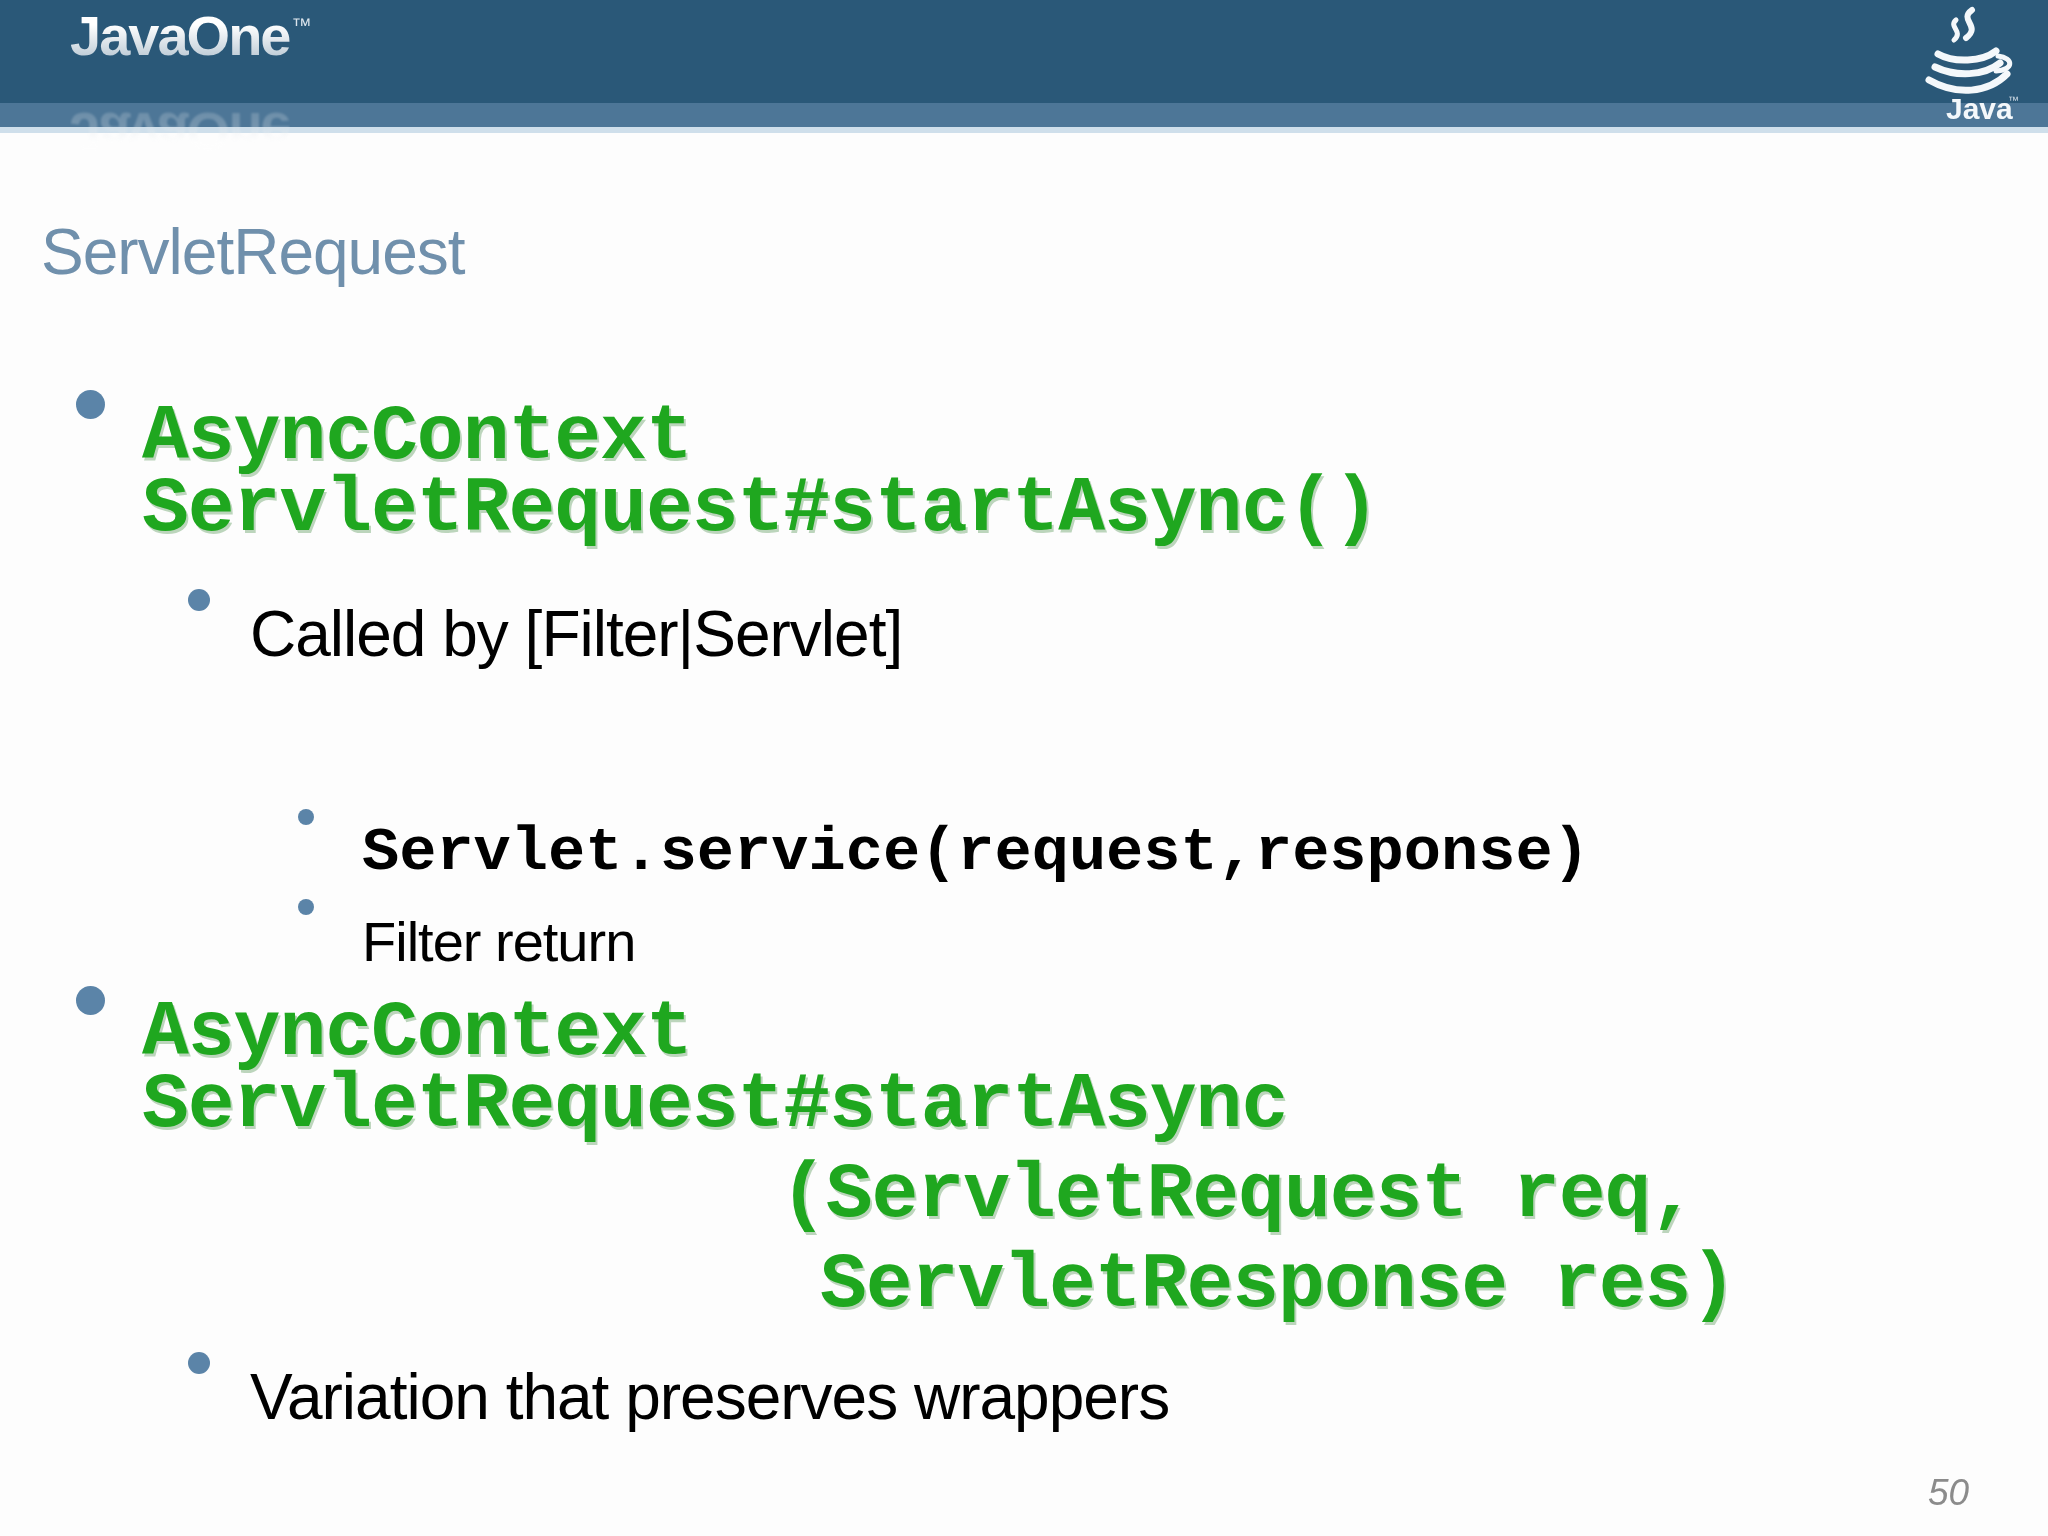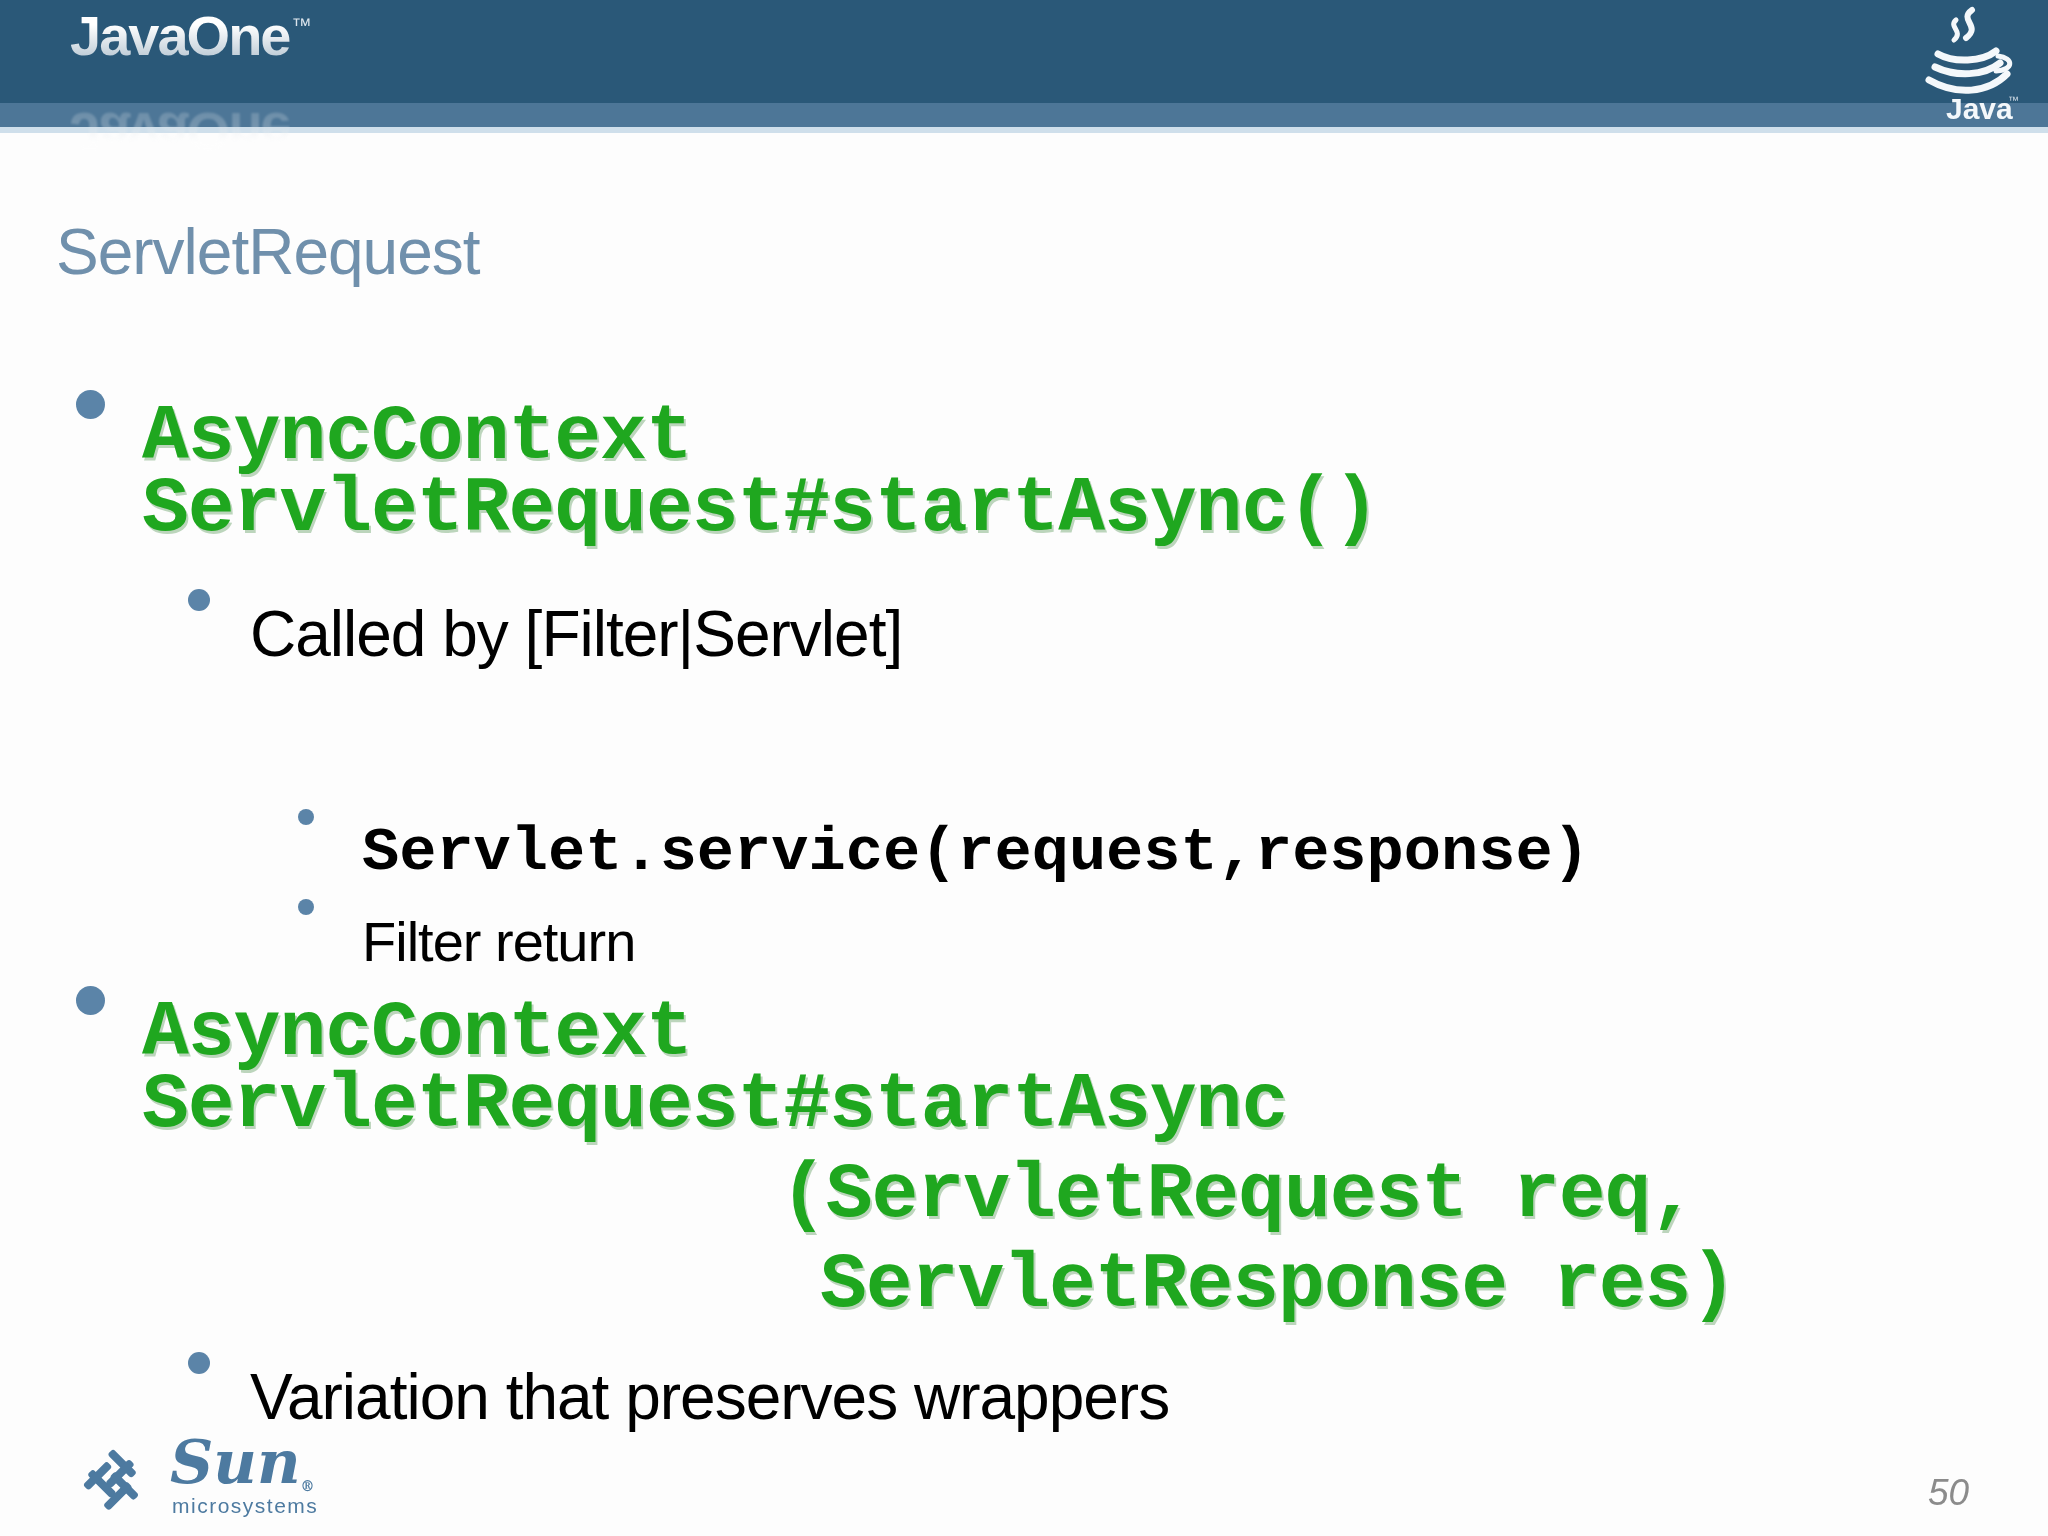--- a/index.html
+++ b/index.html
@@ -62,21 +62,21 @@
     position:absolute; right:26px; top:4px; width:110px; height:126px;
   }
 
   
   .page-title {
     position:absolute; left:54px; top:100px;
     font-size:100px; line-height:1; font-weight:400;
     color:var(--title-text); letter-spacing:-2px;
   }
   .page-subtitle {
-    position:absolute; left:56px; top:220px;
+    position:absolute; left:41px; top:220px;
     font-size:64px; line-height:1; font-weight:400;
     color:var(--subtitle-text); letter-spacing:-1px;
   }
 
   
   .row { position:absolute; left:0; width:2048px; white-space:pre; }
   .dot {
     position:absolute; border-radius:50%;
     background:var(--bullet-blue);
   }
@@ -198,30 +198,16 @@
   </div>
   <div class="row" style="top:1138px">
     <span class="ind-a code-green">(ServletRequest req,</span>
   </div>
 
   <div class="row" style="top:1329px">
     <span class="dot dot-l2" style="top:23px"></span>
     <span class="txt-l2 body-text">Variation that preserves wrappers</span>
   </div>
 
-  <div class="sun-logo">
-    <svg class="sun-mark" viewBox="0 0 90 90">
-      <g fill="#4d7aa0" transform="rotate(45 45 45)">
-        <rect x="20" y="24" width="33" height="8" rx="3"></rect>
-        <rect x="37" y="38" width="33" height="8" rx="3"></rect>
-        <rect x="20" y="52" width="33" height="8" rx="3"></rect>
-        <rect x="24" y="37" width="8" height="33" rx="3"></rect>
-        <rect x="38" y="20" width="8" height="33" rx="3"></rect>
-        <rect x="52" y="37" width="8" height="33" rx="3"></rect>
-      </g>
-    </svg>
-    <div class="sun-name"><span>Sun</span><span class="sun-reg">®</span></div>
-    <div class="sun-sub">microsystems</div>
-  </div>
 
   <div class="page-number">50</div>
 
 </div>
 
 </body></html>

